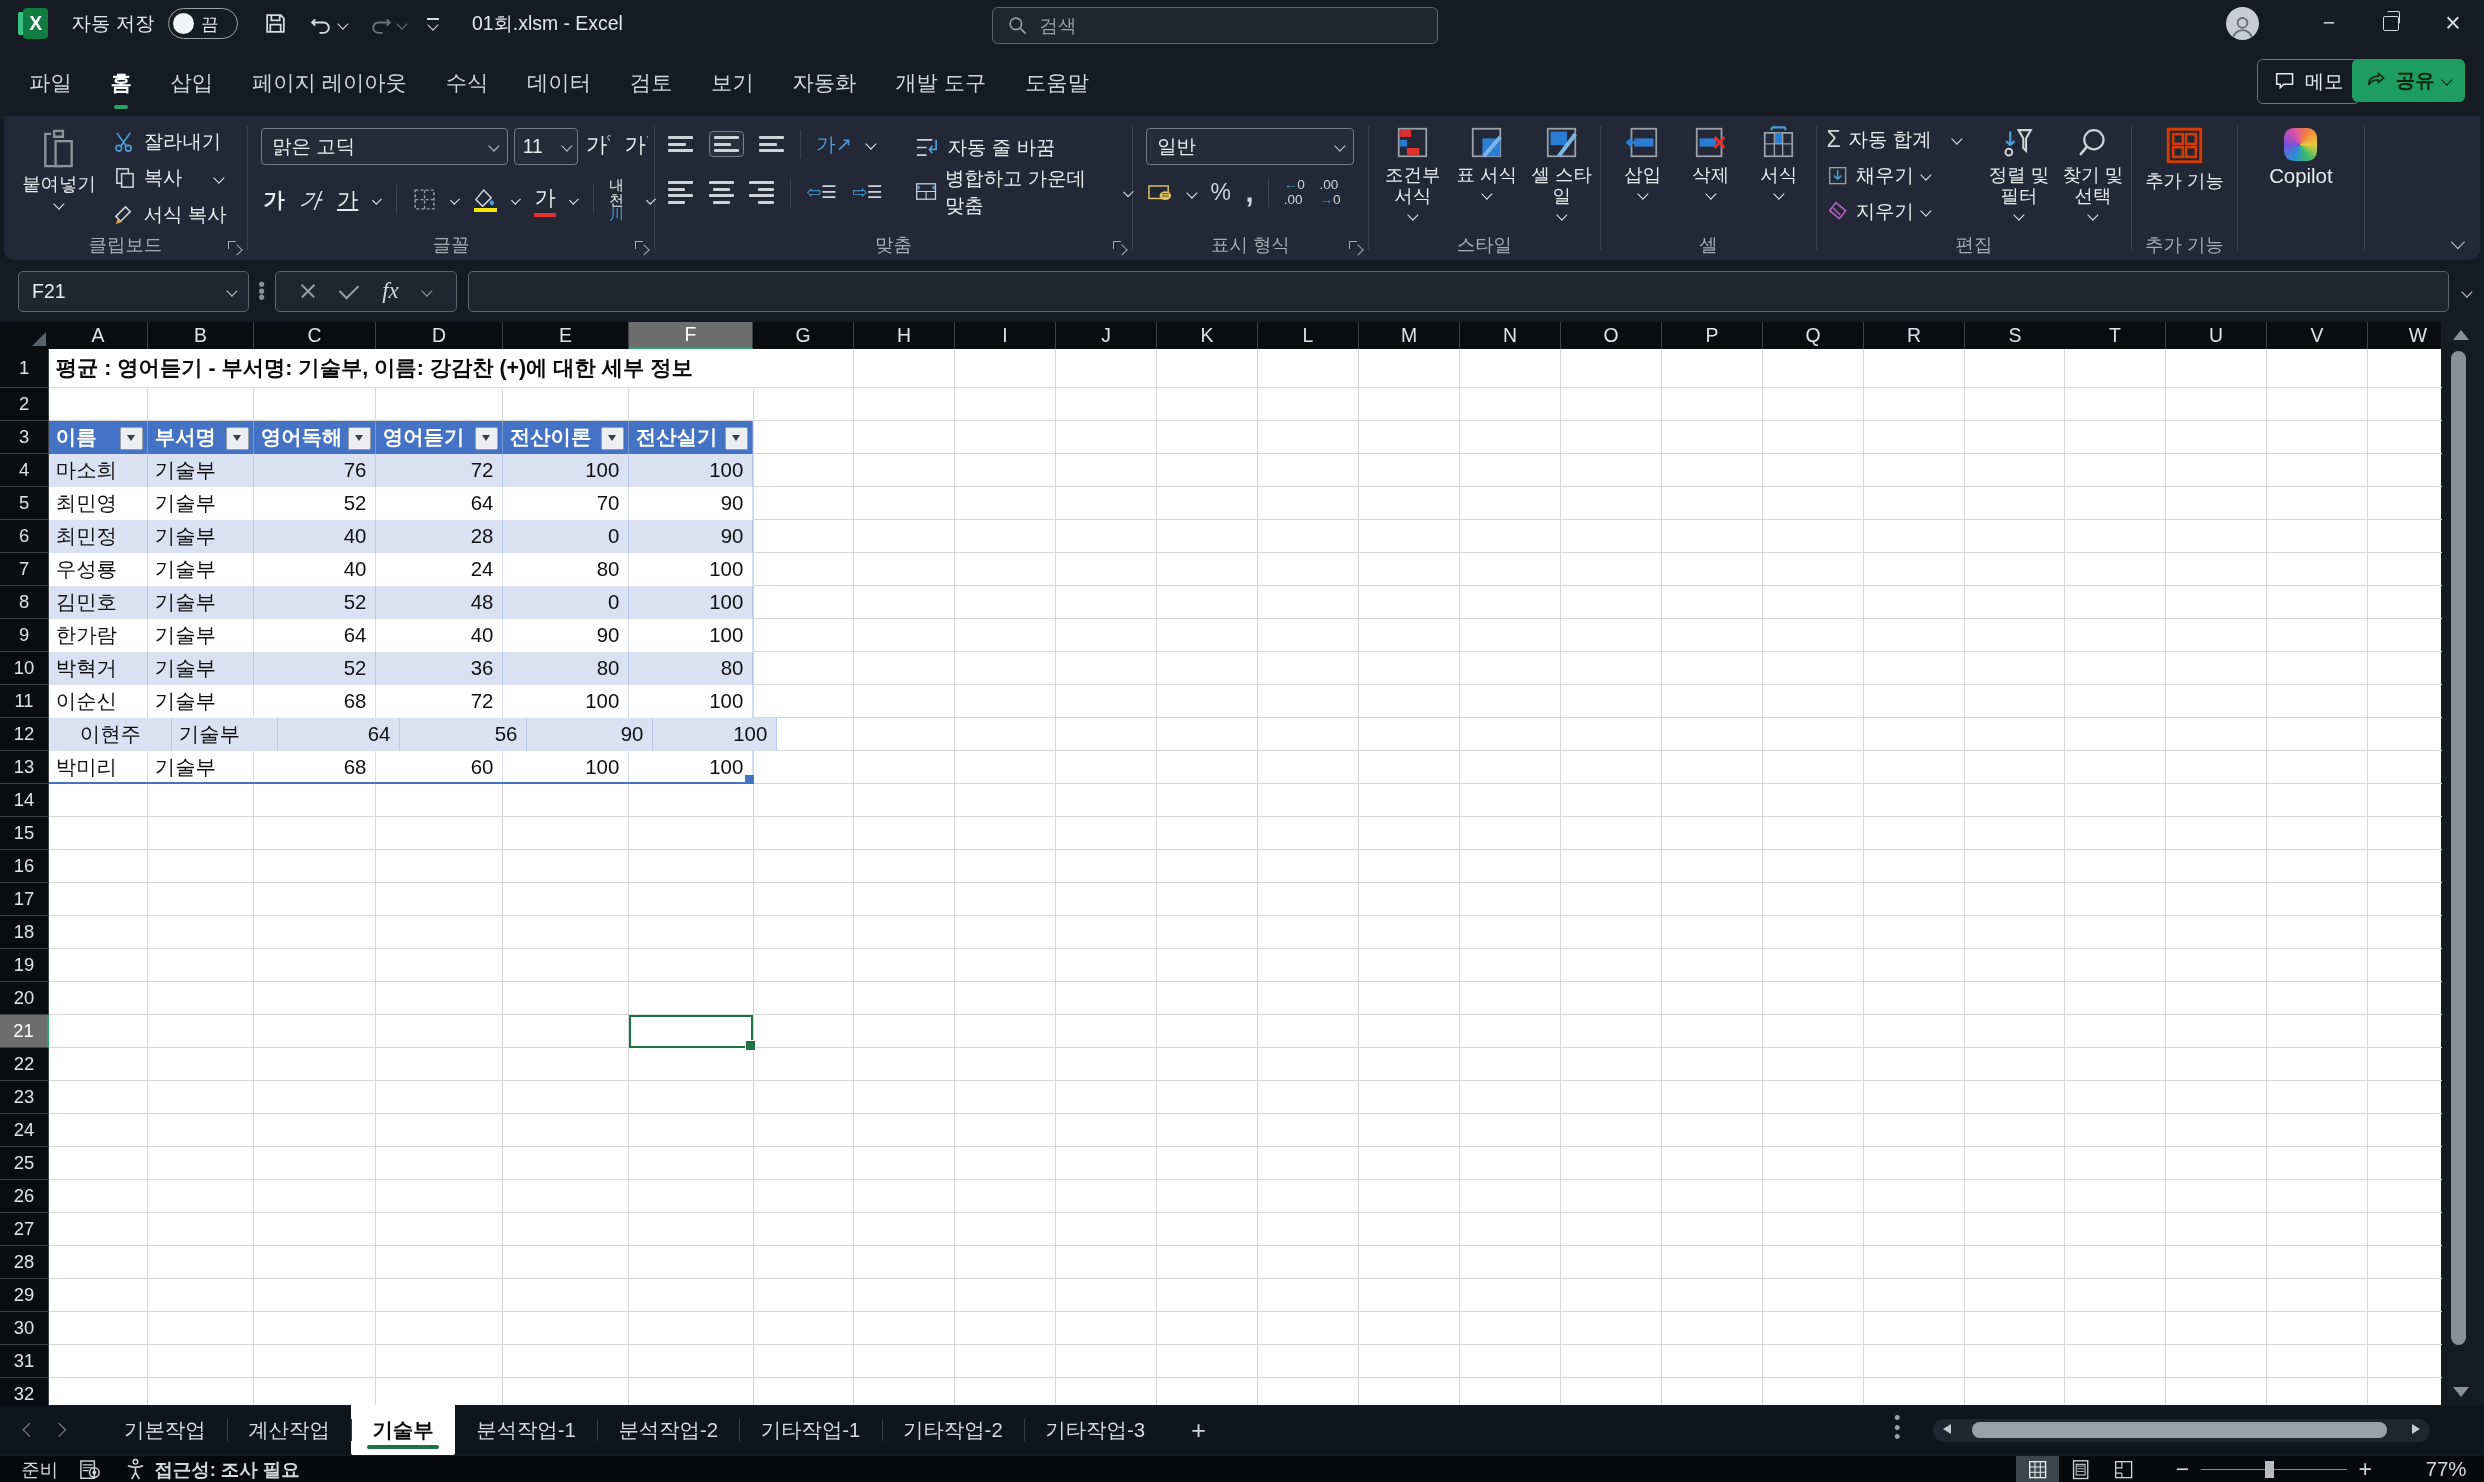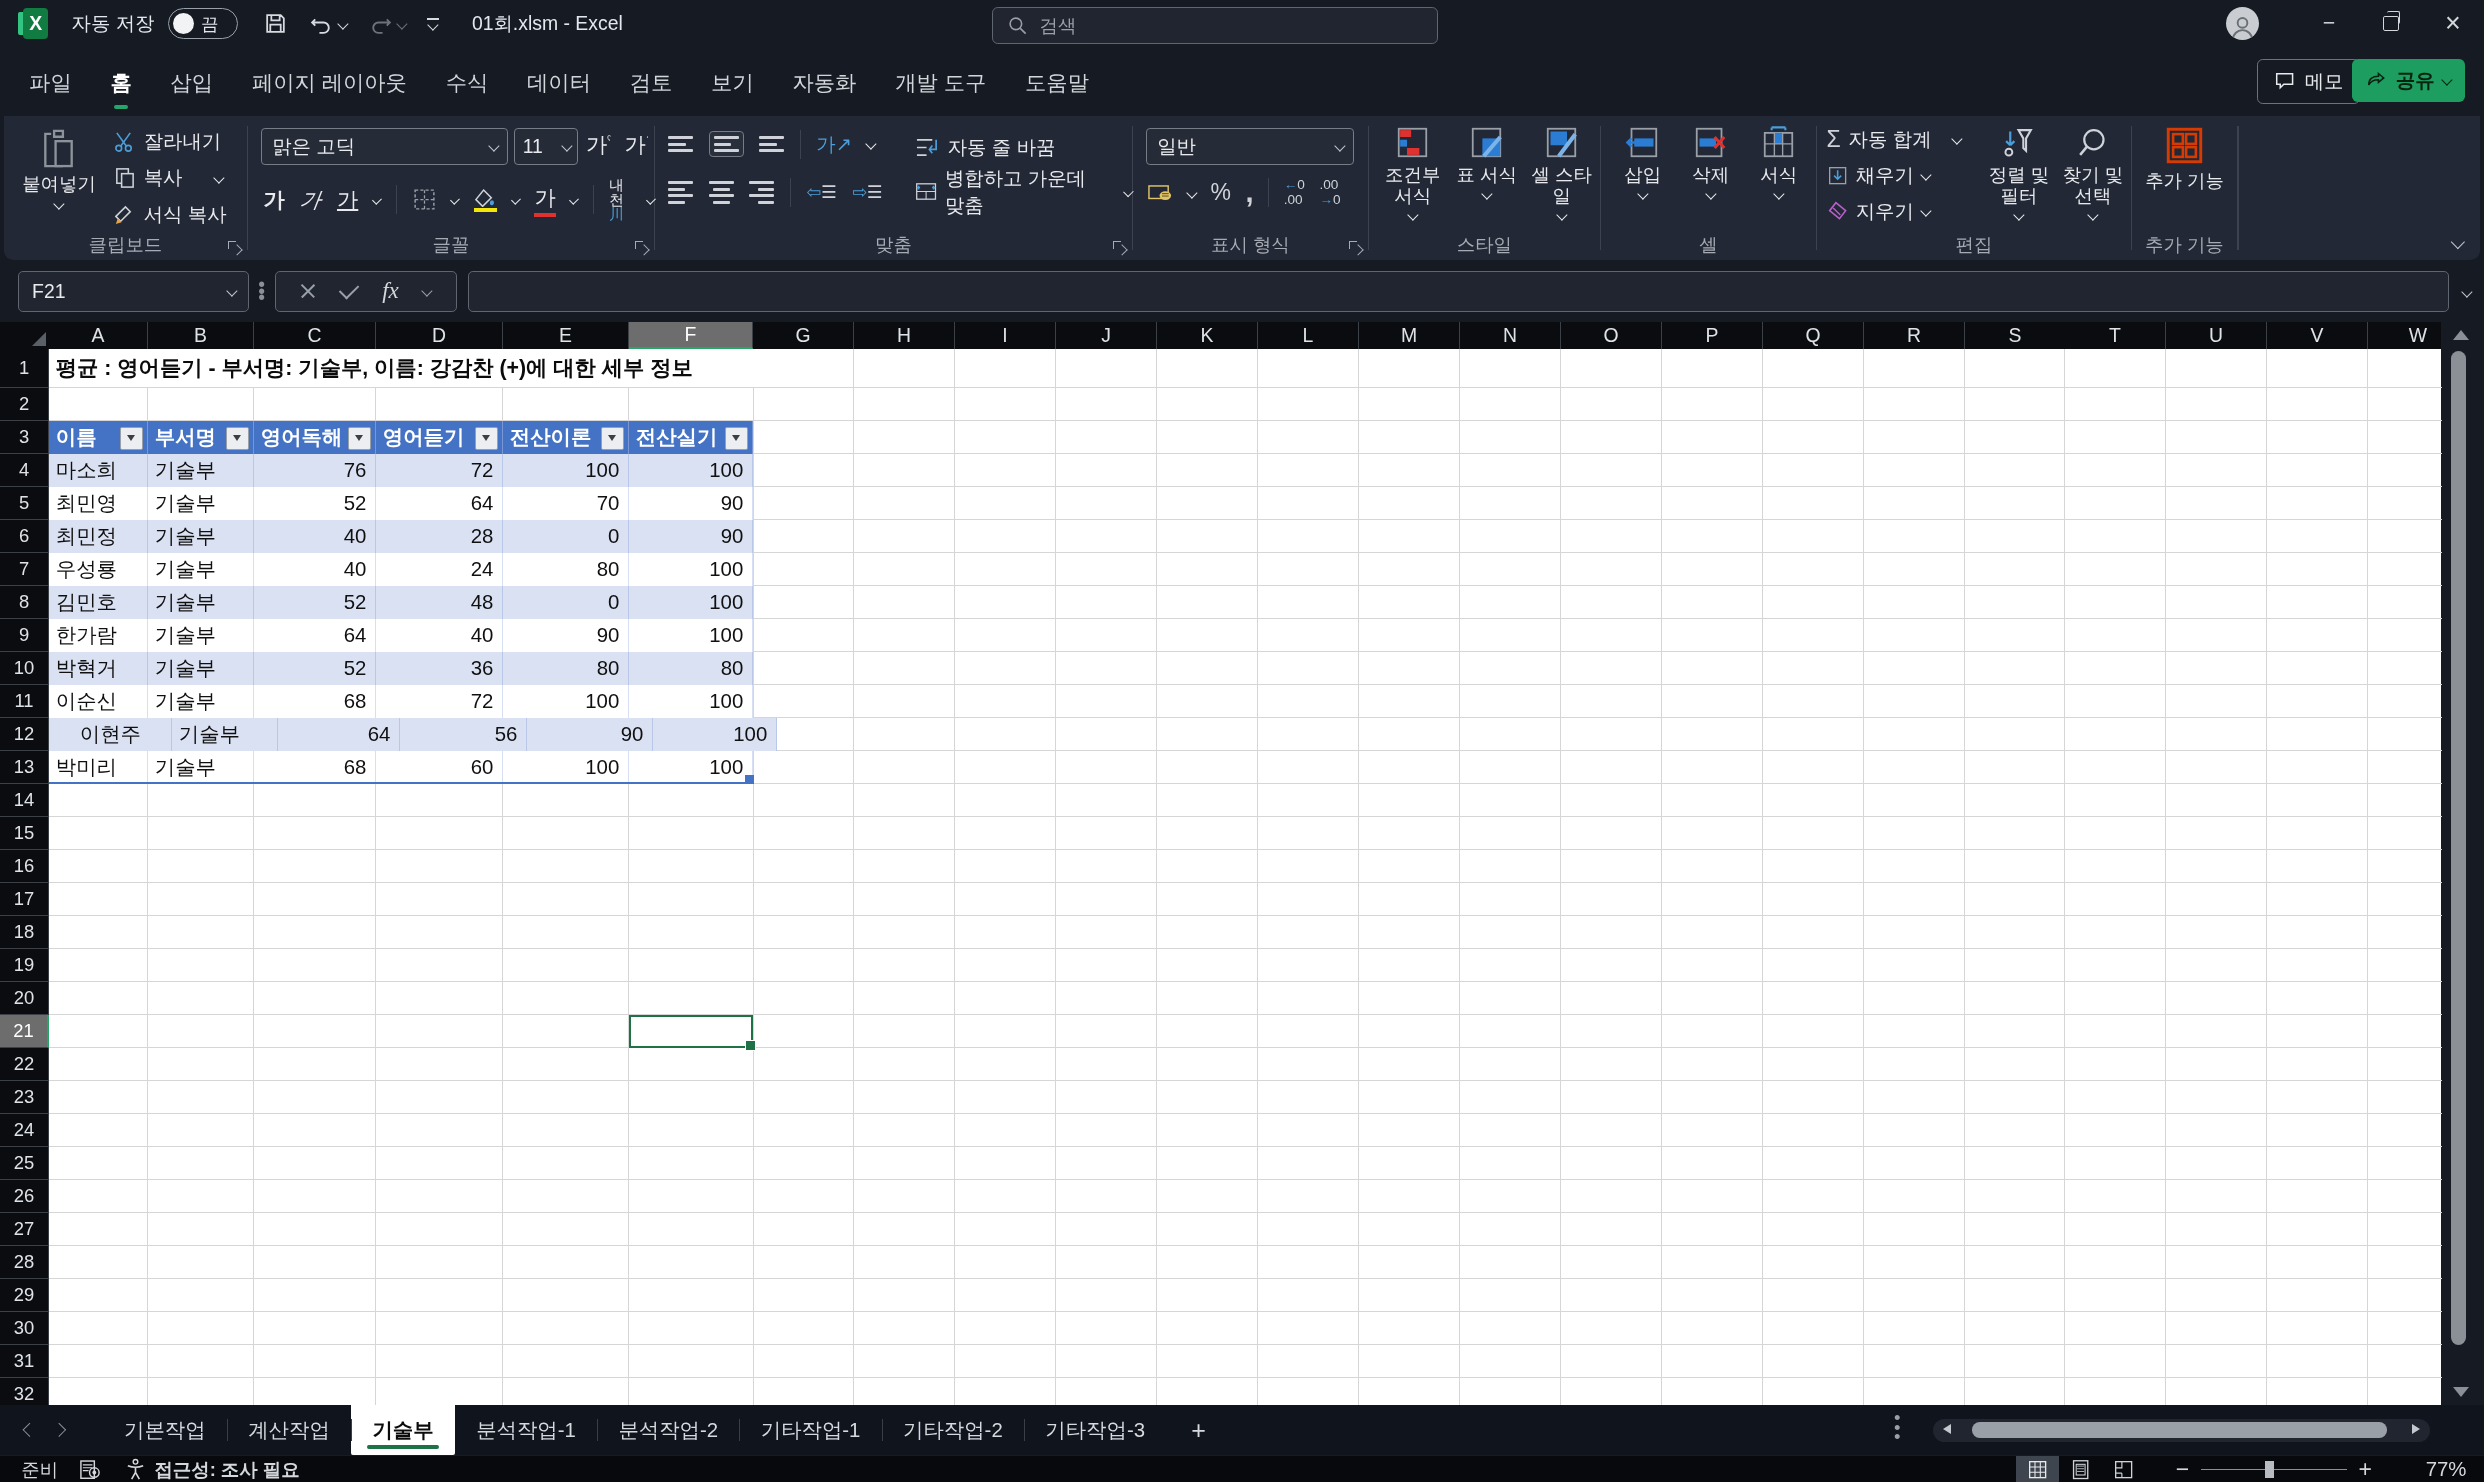--- a/index.html
+++ b/index.html
@@ -517,20 +517,26 @@
           <rect x="13" y="5" width="6" height="6" fill="none" stroke="#d83b01" stroke-width="1.6"></rect>
           <rect x="5" y="13" width="6" height="6" fill="none" stroke="#d83b01" stroke-width="1.6"></rect>
           <rect x="13" y="13" width="6" height="6" fill="none" stroke="#d83b01" stroke-width="1.6"></rect>
         </svg>
       <span>추가 기능</span>
     </div>
     <div class="glabel">추가 기능</div>
   </div>
   <div class="gsep"></div>
 
+  <div class="rgroup" style="width:126px">
+    <div class="bigbtn" style="position:absolute;left:17.5px;top:11.6px;width:91px">
+      <div class="copilot-logo"></div>
+      <span style="font-size:20.4px">Copilot</span>
+    </div>
+  </div>
   <div class="gsep"></div>
   <div class="rgroup" style="flex:1">
     <div id="ribbon-collapse"><span class="chev"></span></div>
   </div>
 </div>
 
 <div id="formulabar">
   <div id="namebox">
     <span>F21</span>
     <span class="chev s"></span>

